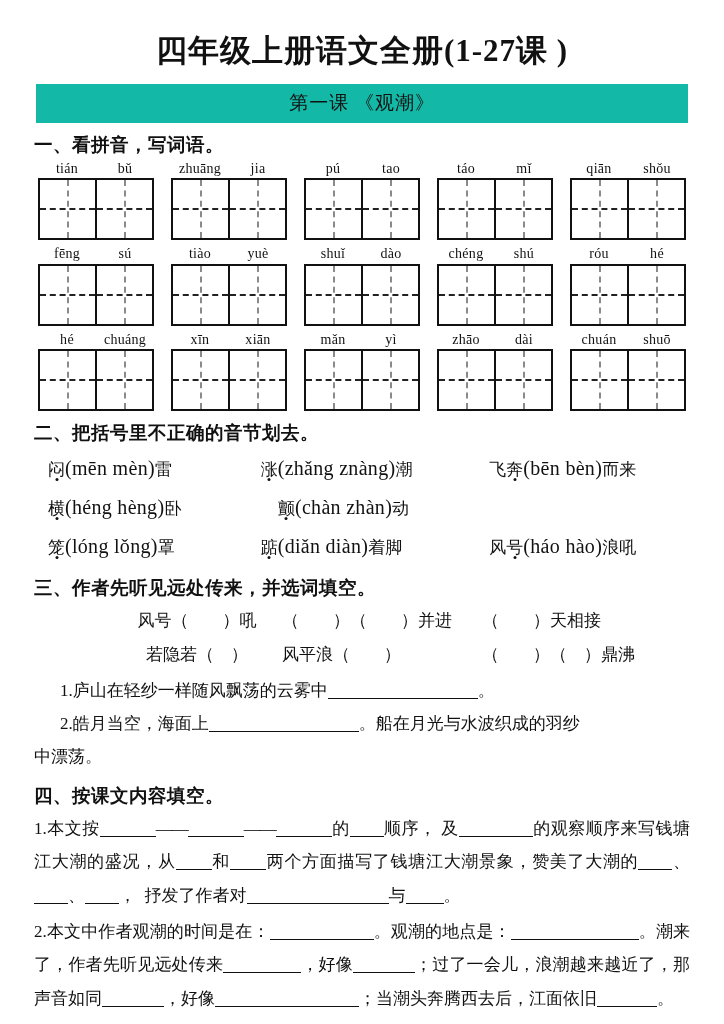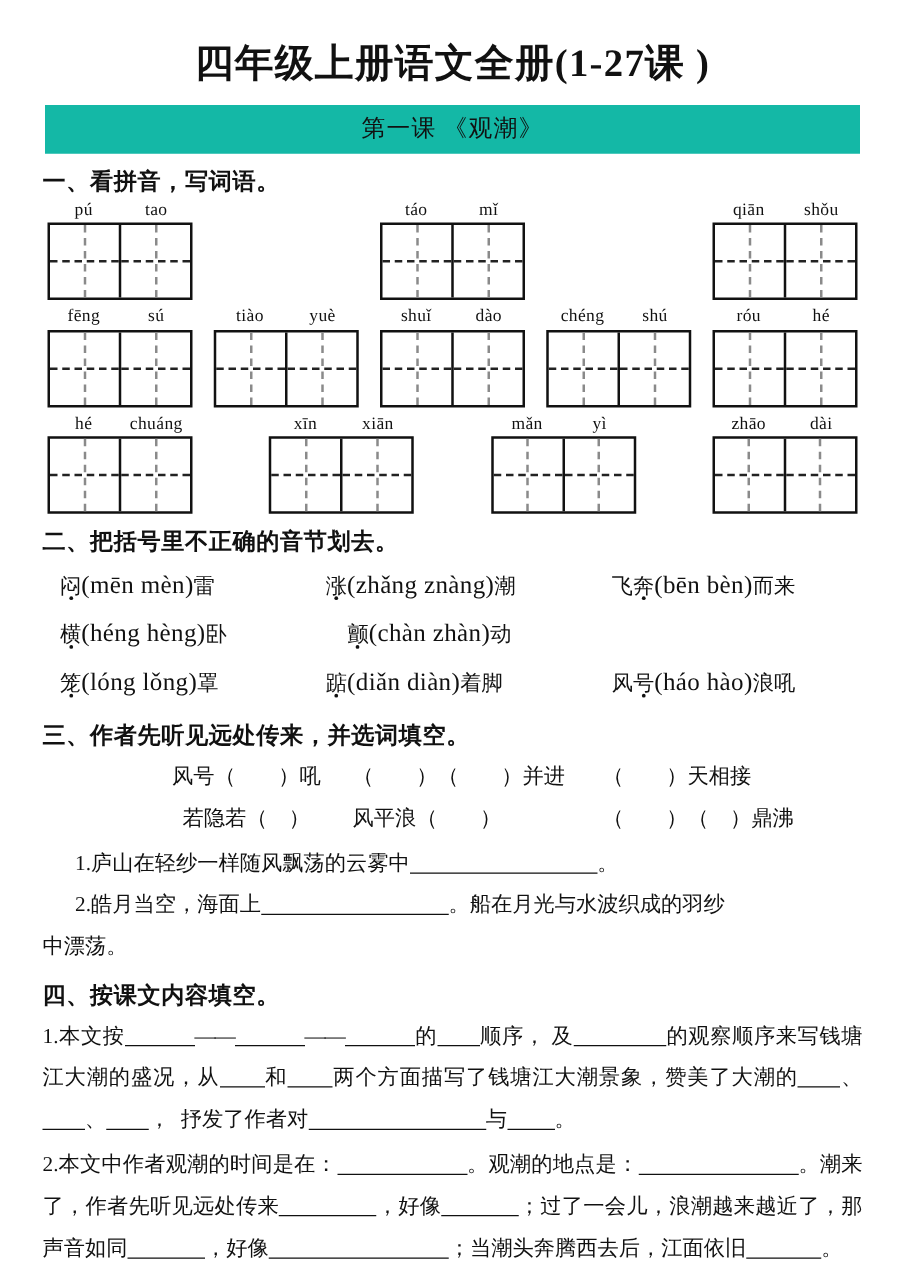--- a/index.html
+++ b/index.html
@@ -141,20 +141,40 @@
 
   <h1 class="doc-title">四年级上册语文全册(1-27课 )</h1>
 
   <div class="lesson-banner">第一课 《观潮》</div>
 
   <div class="sec-head">一、看拼音，写词语。</div>
   <div id="s1-rows">
       <div class="grid-row">
         <div class="grid-item">
           <div class="py">
+            <span>tián</span>
+            <span>bǔ</span>
+          </div>
+          <div class="tzg">
+            <div class="cell"></div>
+            <div class="cell"></div>
+          </div>
+        </div>
+        <div class="grid-item">
+          <div class="py">
+            <span>zhuāng</span>
+            <span>jia</span>
+          </div>
+          <div class="tzg">
+            <div class="cell"></div>
+            <div class="cell"></div>
+          </div>
+        </div>
+        <div class="grid-item">
+          <div class="py">
             <span>pú</span>
             <span>tao</span>
           </div>
           <div class="tzg">
             <div class="cell"></div>
             <div class="cell"></div>
           </div>
         </div>
         <div class="grid-item">
           <div class="py">
@@ -257,20 +277,30 @@
           </div>
           <div class="tzg">
             <div class="cell"></div>
             <div class="cell"></div>
           </div>
         </div>
         <div class="grid-item">
           <div class="py">
             <span>zhāo</span>
             <span>dài</span>
+          </div>
+          <div class="tzg">
+            <div class="cell"></div>
+            <div class="cell"></div>
+          </div>
+        </div>
+        <div class="grid-item">
+          <div class="py">
+            <span>chuán</span>
+            <span>shuō</span>
           </div>
           <div class="tzg">
             <div class="cell"></div>
             <div class="cell"></div>
           </div>
         </div>
       </div>
     </div>
 
   <div class="sec-head">二、把括号里不正确的音节划去。</div>

